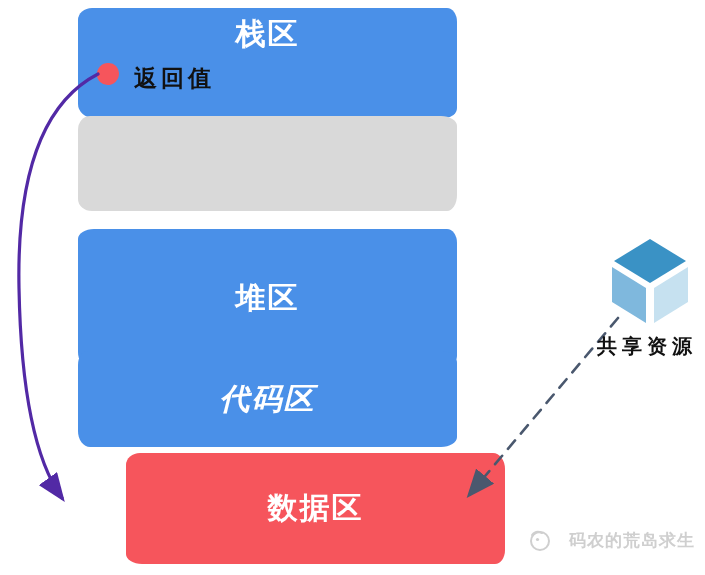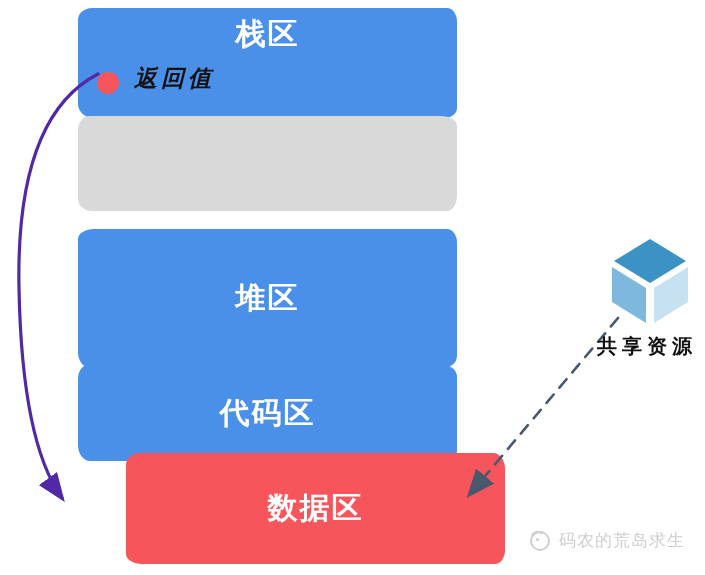--- a/index.html
+++ b/index.html
@@ -48,39 +48,39 @@
     background: #d9d9d9;
     border-radius: 12px 16px 10px 14px / 14px 10px 16px 12px;
   }
   .block.heap {
     top: 229px;
     height: 139px;
     background: #4a90e8;
     border-radius: 16px 10px 14px 12px / 10px 14px 12px 16px;
   }
   .block.code {
-    top: 365px;
+    top: 351px;
     height: 96px;
     background: #4a90e8;
     border-radius: 10px 14px 16px 12px / 14px 12px 10px 16px;
+    font-style: italic;
   }
   .block.data {
     top: 453px;
     height: 111px;
     background: #f6555c;
     border-radius: 14px 12px 10px 16px / 12px 16px 14px 10px;
     margin-left: 48px;
   }
   .return-row {
     position: absolute;
     top: 55px;
     left: 19px;
     display: flex;
-    align-items: flex-end;
-    font-style: italic;
+    align-items: flex-start;
   }
   .dot {
     width: 22px;
     height: 22px;
     border-radius: 50% 46% 52% 48%;
     background: #f6555c;
     flex: 0 0 auto;
   }
   .return-label {
     margin-left: 15px;
@@ -120,23 +120,23 @@
   .watermark {
     position: absolute;
     left: 527px;
     top: 527px;
     display: flex;
     align-items: center;
     color: #cfcfcf;
     text-shadow: 0 1px 0 #ffffff;
   }
   .watermark-text {
-    margin-left: 6px;
+    margin-left: 16px;
     font-size: 17px;
-    font-weight: normal;
+    font-weight: bold;
     letter-spacing: 1px;
   }
 </style>
 </head>
 <body>
 
 <div class="canvas">
 
   <div class="block stack">
     <div class="block-label">栈区</div>

